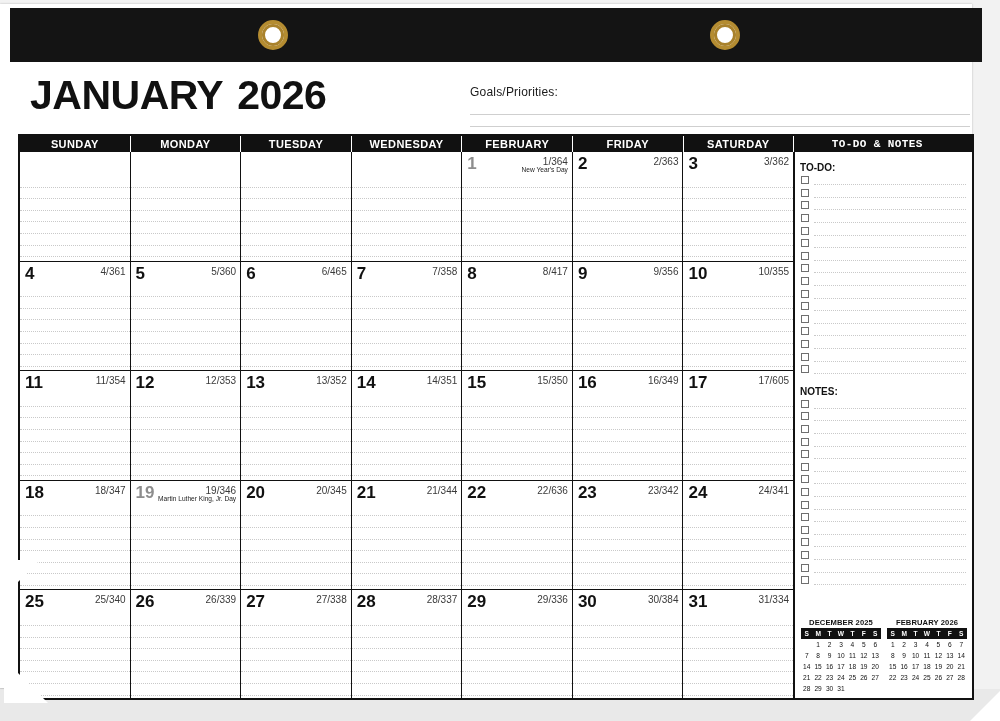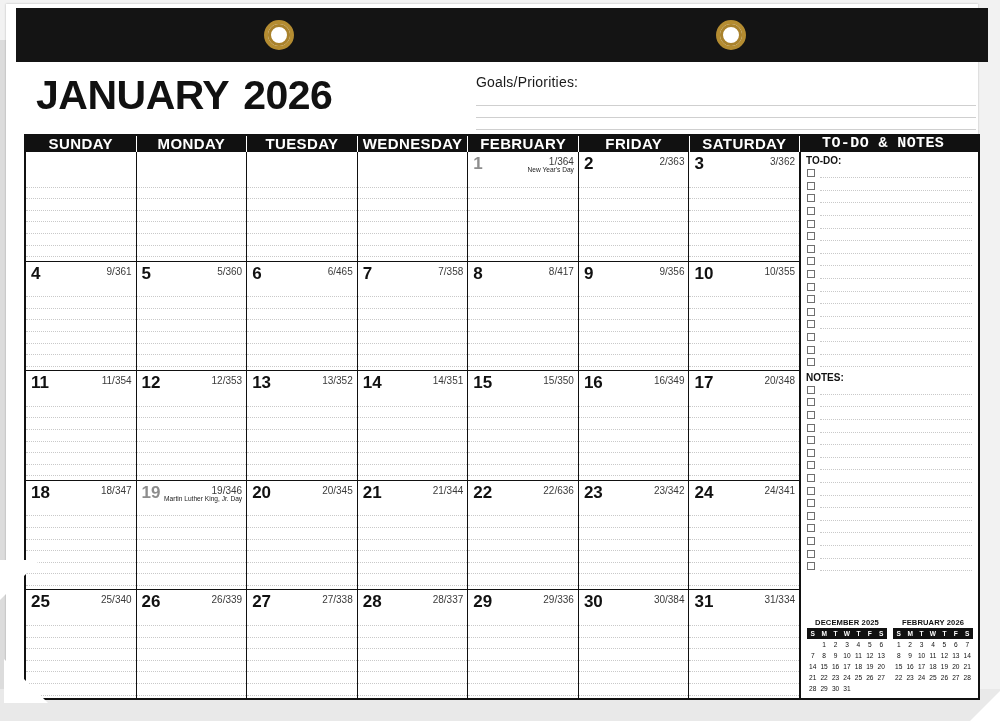--- a/index.html
+++ b/index.html
@@ -7,65 +7,65 @@
 
   .page{position:relative;width:1000px;height:721px;background:#f2f2f2;}
 
   
   .stack-left{position:absolute;left:0;top:40px;width:14px;height:650px;background:#dcdcdc;}
   .stack-bottom{position:absolute;left:0;bottom:0;width:1000px;height:32px;background:#e9e9e9;}
   .fold-tl{position:absolute;left:0;top:560px;width:0;height:0;border-left:40px solid #ffffff;border-bottom:40px solid transparent;}
   .fold-bl{position:absolute;left:4px;bottom:18px;width:0;height:0;border-left:44px solid #ffffff;border-top:44px solid transparent;}
   .fold-br{position:absolute;right:0;bottom:0;width:0;height:0;border-right:30px solid #ffffff;border-top:30px solid transparent;}
 
-  .calendar{position:absolute;left:6px;top:4px;width:972px;height:684px;background:#ffffff;box-shadow:0 0 2px rgba(0,0,0,.25);}
+  .calendar{position:absolute;left:0;top:4px;width:972px;height:684px;background:#ffffff;box-shadow:0 0 2px rgba(0,0,0,.25);}
 
   
   .binder{position:absolute;left:10px;top:4px;width:972px;height:54px;background:#141414;}
   .binder .hole{position:absolute;top:12px;width:30px;height:30px;border-radius:50%;
      background:#c8a14a;border:4px solid #b48c31;box-sizing:border-box;}
   .binder .hole i{display:block;width:100%;height:100%;border-radius:50%;background:#ffffff;
      box-shadow:inset 0 0 0 3px #a9822c;}
   .hole-1{left:248px;}
   .hole-2{left:700px;}
 
   
   .header{position:absolute;left:10px;top:60px;width:972px;height:70px;}
   .month-title{position:absolute;left:20px;top:8px;font-size:41px;font-weight:bold;letter-spacing:-0.5px;color:#111;}
   .month-title .yr{font-weight:bold;margin-left:14px;}
   .goals{position:absolute;left:460px;top:10px;width:500px;}
-  .goals-label{font-size:14px;color:#1a1a1a;letter-spacing:.2px;}
+  .goals-label{font-size:12px;color:#1a1a1a;letter-spacing:.2px;margin-top:11px;}
   .goal-line{border-bottom:1px solid #cfcfcf;height:11px;}
   .goal-line.first{margin-top:4px;}
 
   
   .grid{position:absolute;left:18px;top:130px;width:956px;height:566px;border:2px solid #111;box-sizing:border-box;background:#fff;}
   .dow{display:flex;height:16px;background:#111;}
-  .dow div{color:#fff;font-size:15px;font-weight:bold;text-align:center;line-height:16px;letter-spacing:.4px;
+  .dow div{color:#fff;font-size:11px;font-weight:bold;text-align:center;line-height:16px;letter-spacing:.4px;
      border-right:1px solid #fff;box-sizing:border-box;}
   .dow div:last-child{border-right:none;}
   .col-d{width:110.6px;}
   .col-n{width:166px;font-family:Liberation Mono, monospace;}
 
   .body{display:flex;height:548px;}
   .weeks{width:774px;}
   .wrow{display:flex;height:109.6px;border-bottom:1.5px solid #111;box-sizing:border-box;}
   .wrow:last-child{border-bottom:none;}
   .cell{width:110.6px;border-right:1.5px solid #111;box-sizing:border-box;position:relative;overflow:hidden;}
   .cell:last-child{border-right:1.5px solid #111;}
   .cell .num{position:absolute;left:5px;top:2px;font-size:17px;font-weight:bold;color:#111;}
   .cell.dim .num{color:#8d8d8d;}
   .cell .jul{position:absolute;right:4px;top:4px;font-size:10px;color:#3a3a3a;}
   .cell .note{position:absolute;right:4px;top:14px;font-size:6.6px;color:#222;text-align:right;width:96px;}
   .rules{position:absolute;left:0;right:0;top:24px;}
   .rules div{height:10.6px;border-bottom:1px dotted #c9c9c9;}
 
   
   .notes{width:178px;border-left:1.5px solid #111;box-sizing:border-box;position:relative;}
-  .notes .lbl{font-size:10px;font-weight:bold;color:#111;padding:3px 0 1px 5px;}
+  .notes .lbl{font-size:10px;font-weight:bold;color:#111;padding:10px 0 1px 5px;}
   .todo-lines{padding:0 6px;}
   .todo-lines .ln{display:flex;align-items:center;height:12.6px;}
   .todo-lines .box{width:6px;height:6px;border:1px solid #6f6f6f;margin-right:5px;flex:0 0 auto;}
   .todo-lines .rule{flex:1;border-bottom:1px dotted #c9c9c9;height:9px;}
 
   .mini-wrap{position:absolute;left:0;bottom:0;width:100%;display:flex;padding:4px 4px 6px 6px;box-sizing:border-box;gap:6px;}
   .mini{width:80px;}
   .mini .mtitle{font-size:7.6px;font-weight:bold;color:#111;text-align:center;margin-bottom:1px;letter-spacing:.1px;}
   .mini table{border-collapse:collapse;width:100%;}
   .mini th{background:#111;color:#fff;font-size:6.6px;width:14.2%;height:9px;font-weight:bold;}
@@ -213,21 +213,21 @@
                   <div></div>
                   <div></div>
                   <div></div>
                 </div>
               </div>
           </div>
 
           <div class="wrow">
             <div class="cell">
                 <span class="num">4</span>
-                <span class="jul">9/361</span>
+                <span class="jul">4/361</span>
                 <div class="rules">
                   <div></div>
                   <div></div>
                   <div></div>
                   <div></div>
                   <div></div>
                   <div></div>
                   <div></div>
                 </div>
               </div>
@@ -385,21 +385,21 @@
                   <div></div>
                   <div></div>
                   <div></div>
                   <div></div>
                   <div></div>
                   <div></div>
                 </div>
               </div>
             <div class="cell">
                 <span class="num">17</span>
-                <span class="jul">20/348</span>
+                <span class="jul">17/605</span>
                 <div class="rules">
                   <div></div>
                   <div></div>
                   <div></div>
                   <div></div>
                   <div></div>
                   <div></div>
                   <div></div>
                 </div>
               </div>

